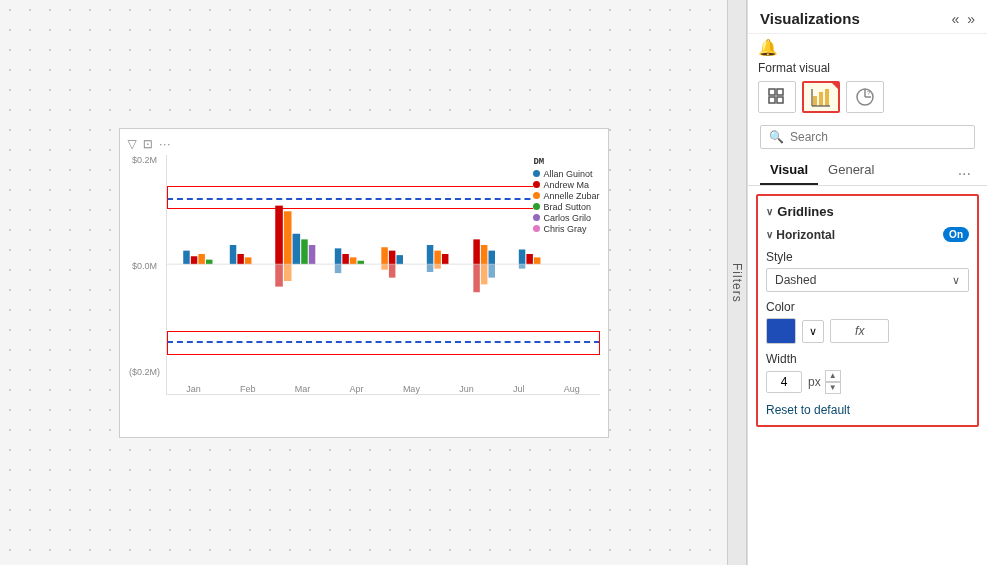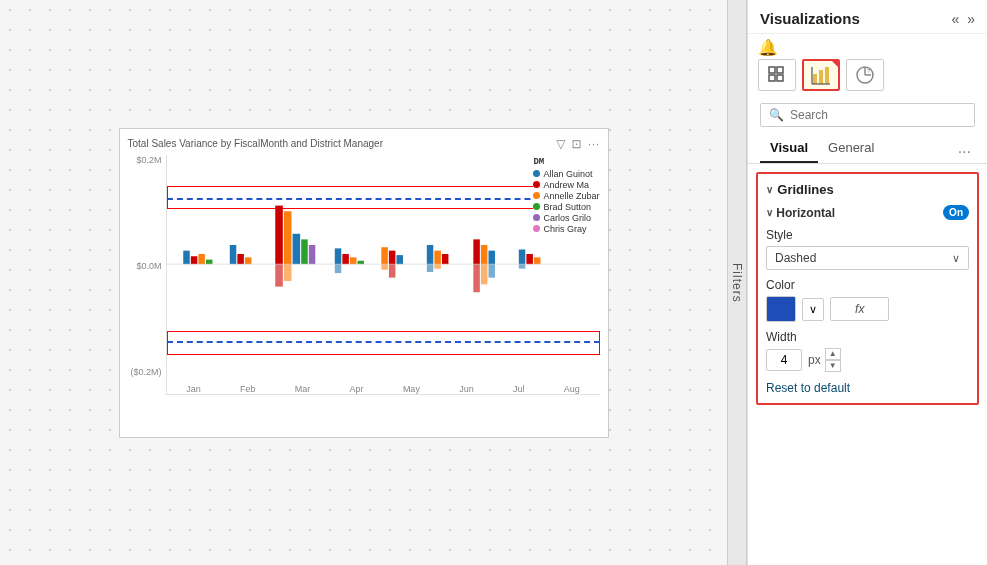--- a/index.html
+++ b/index.html
@@ -61,21 +61,21 @@
     .chart-body {
       display: flex;
       height: 240px;
     }
 
     .chart-yaxis {
       width: 38px;
       display: flex;
       flex-direction: column;
       justify-content: space-between;
-      align-items: flex-end;
+      align-items: center;
       padding-right: 4px;
       font-size: 9px;
       color: #888;
       padding-bottom: 18px;
     }
 
     .chart-plot {
       flex: 1;
       position: relative;
       border-left: 1px solid #e0e0e0;
@@ -436,21 +436,20 @@
       cursor: pointer;
       text-decoration: none;
     }
   </style>
 </head>
 <body>
 
 <div class="chart-area">
   <div class="chart-container">
     <div class="chart-header">
-      <span class="chart-title">Total Sales Variance by FiscalMonth and District Manager</span>
       <div class="chart-icons">
         <span class="chart-icon">▽</span>
         <span class="chart-icon">⊡</span>
         <span class="chart-icon">···</span>
       </div>
     </div>
 
     <div class="chart-body">
       <div class="chart-yaxis">
         <span>$0.2M</span>
@@ -573,20 +572,23 @@
     <span class="panel-title">Visualizations</span>
     <div class="panel-header-icons">
       <span class="panel-header-icon">«</span>
       <span class="panel-header-icon">»</span>
     </div>
   </div>
 
   <div style="padding: 4px 10px 2px; display:flex; align-items:center; gap:4px;">
     <span style="font-size:16px; color:#888;">🔔</span>
   </div>
+  <div style="padding: 2px 10px 6px; display:flex; align-items:center; gap:4px;">
+    <span class="format-label">Format visual</span>
+  </div>
   <div style="padding: 0 10px 6px; display:flex; align-items:center; gap:6px;">
 
     <div class="format-btn">
       <svg width="20" height="20" viewBox="0 0 20 20">
         <rect x="2" y="2" width="6" height="6" fill="none" stroke="#555" stroke-width="1.5"></rect>
         <rect x="10" y="2" width="6" height="6" fill="none" stroke="#555" stroke-width="1.5"></rect>
         <rect x="2" y="10" width="6" height="6" fill="none" stroke="#555" stroke-width="1.5"></rect>
         <rect x="10" y="10" width="6" height="6" fill="none" stroke="#555" stroke-width="1.5"></rect>
       </svg>
     </div>

